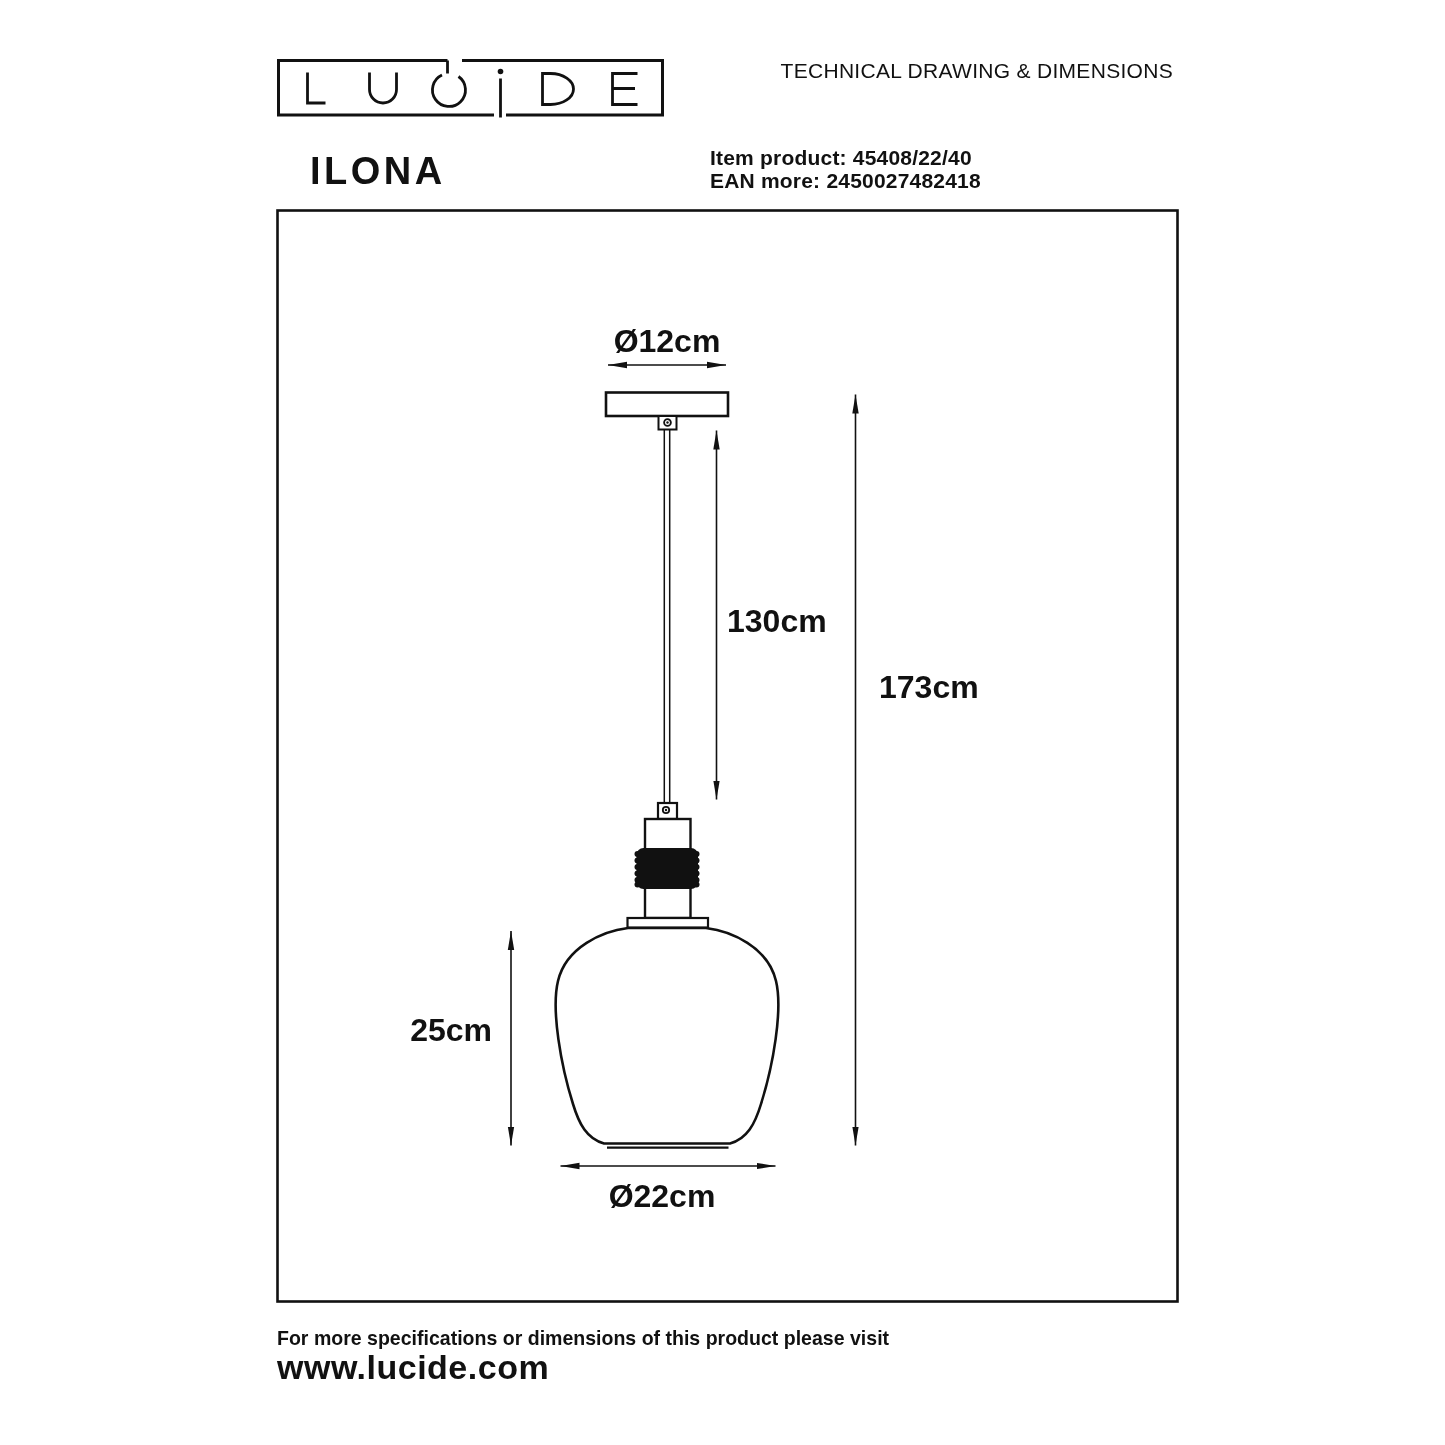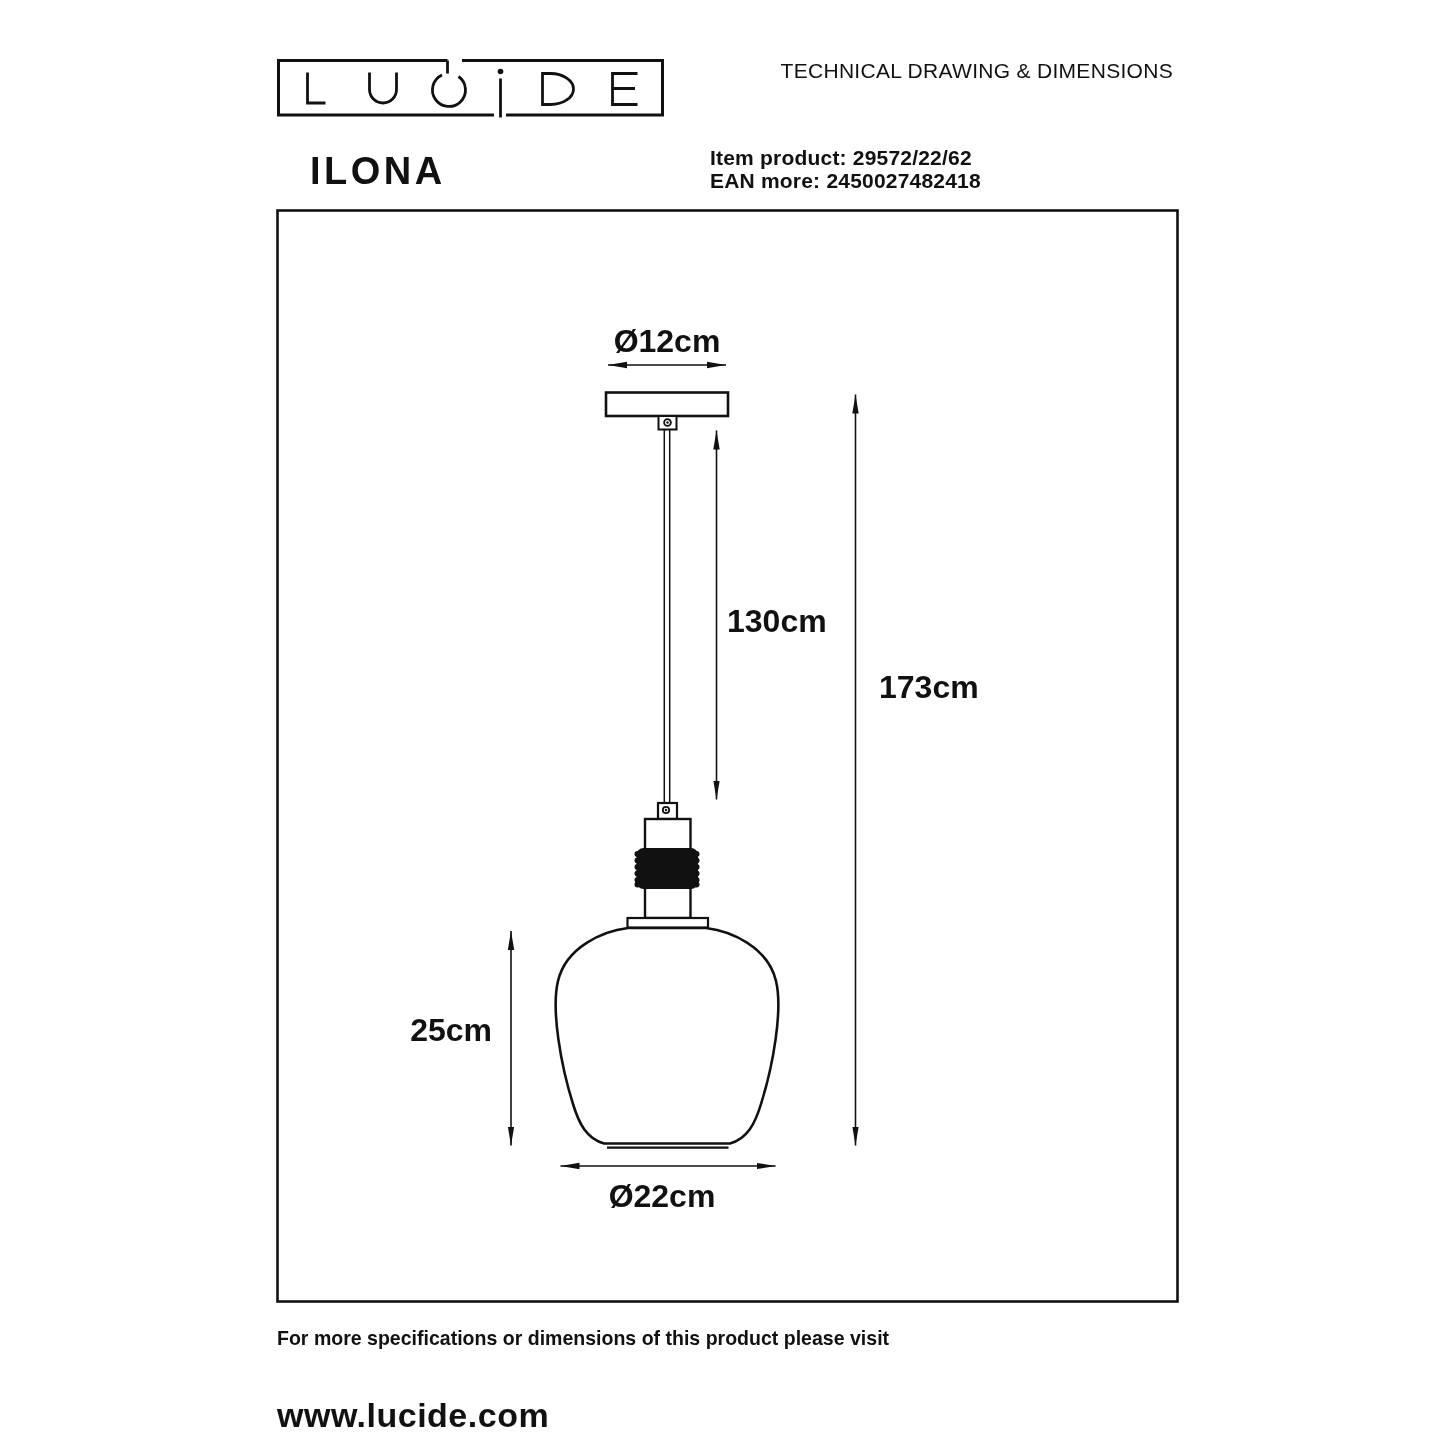--- a/index.html
+++ b/index.html
@@ -17,21 +17,21 @@
   }
   .codes{
     left:710px;top:146px;font-size:21px;font-weight:bold;line-height:23px;letter-spacing:0.2px;
   }
   .codes .row{white-space:nowrap;}
   .footer-note{
     left:277px;top:1326px;font-size:21px;font-weight:bold;line-height:1.1;
     transform:scaleX(0.93);transform-origin:left top;white-space:nowrap;
   }
   .footer-site{
-    left:277px;top:1349px;font-size:34px;font-weight:bold;letter-spacing:0.5px;line-height:1.1;margin-top:48px;
+    left:277px;top:1349px;font-size:34px;font-weight:bold;letter-spacing:0.5px;line-height:1.1;
   }
   .ink-line{stroke:#111;fill:none;}
   .dim-line{stroke:#111;stroke-width:1.6;fill:none;}
   .part{stroke:#111;fill:#fff;}
   text.dim{
     font-family:"Liberation Sans",sans-serif;font-weight:bold;font-size:32px;fill:#111;
   }
 </style>
 </head>
 <body>
@@ -54,21 +54,21 @@
     </g>
   </svg>
 
   <div class="abs product-name">ILONA</div>
   <div class="abs doc-title">TECHNICAL DRAWING &amp; DIMENSIONS</div>
 
   <div class="abs codes">
     <div class="row">
       <span>Item product:</span>
       <span> </span>
-      <span>29572/22/62</span>
+      <span>45408/22/40</span>
     </div>
     <div class="row">
       <span>EAN more:</span>
       <span> </span>
       <span>2450027482418</span>
     </div>
   </div>
 
   <svg class="abs" style="left:276px;top:209px;" width="903" height="1094" viewBox="276 209 903 1094">
     <defs>

